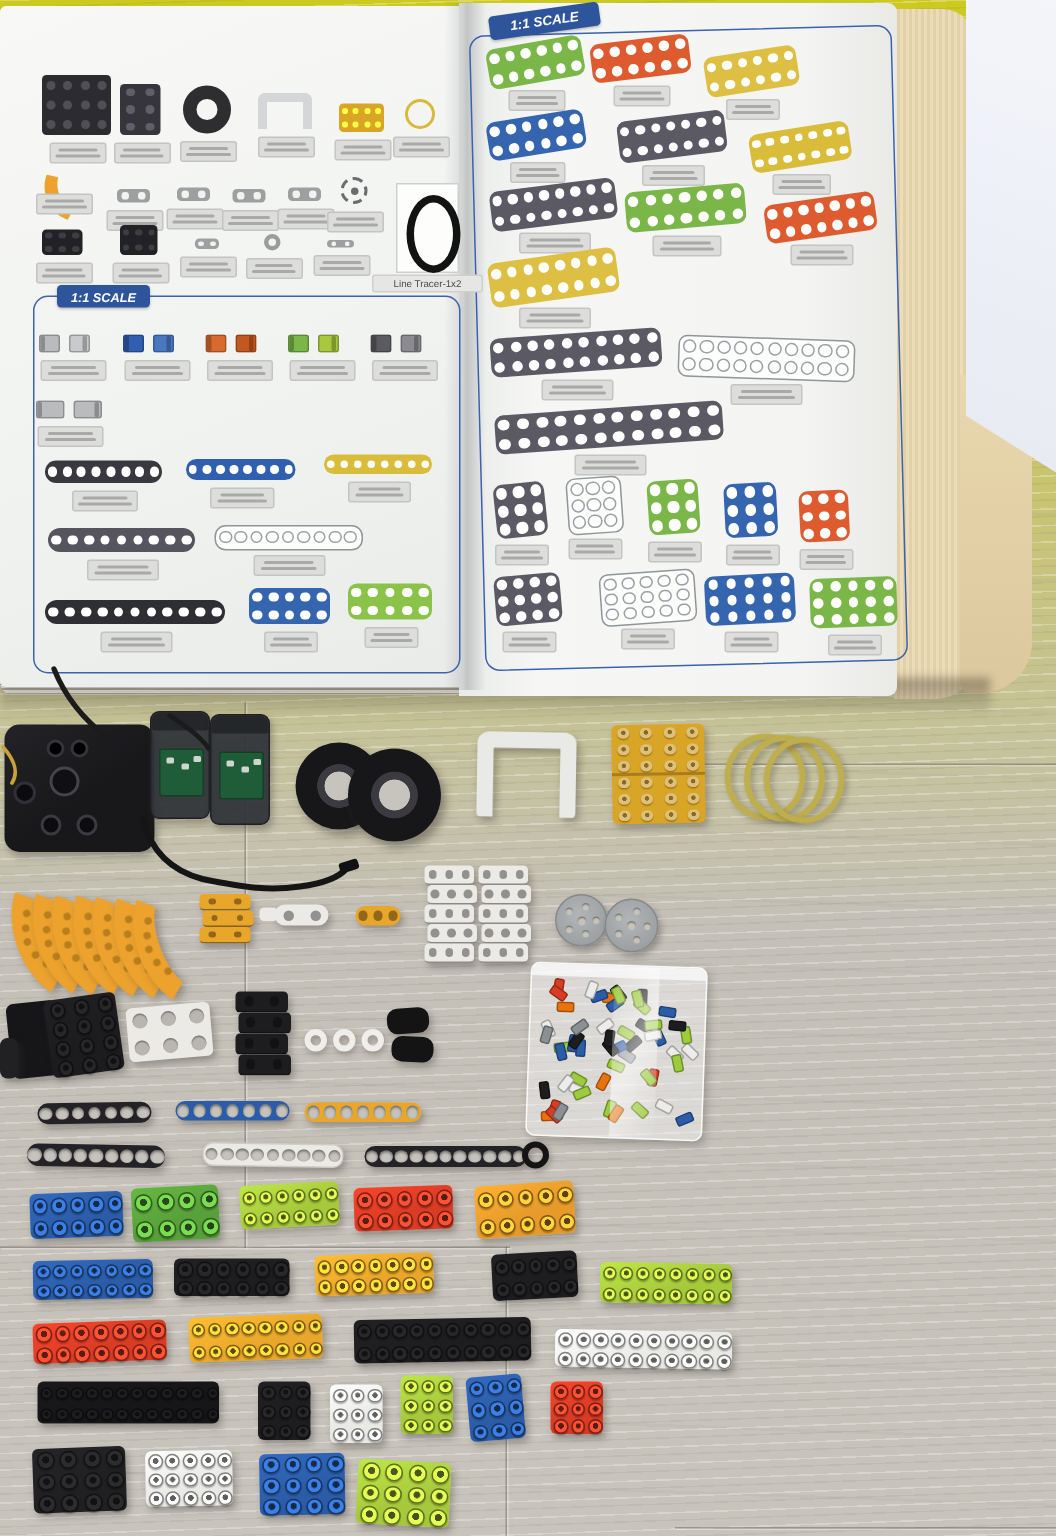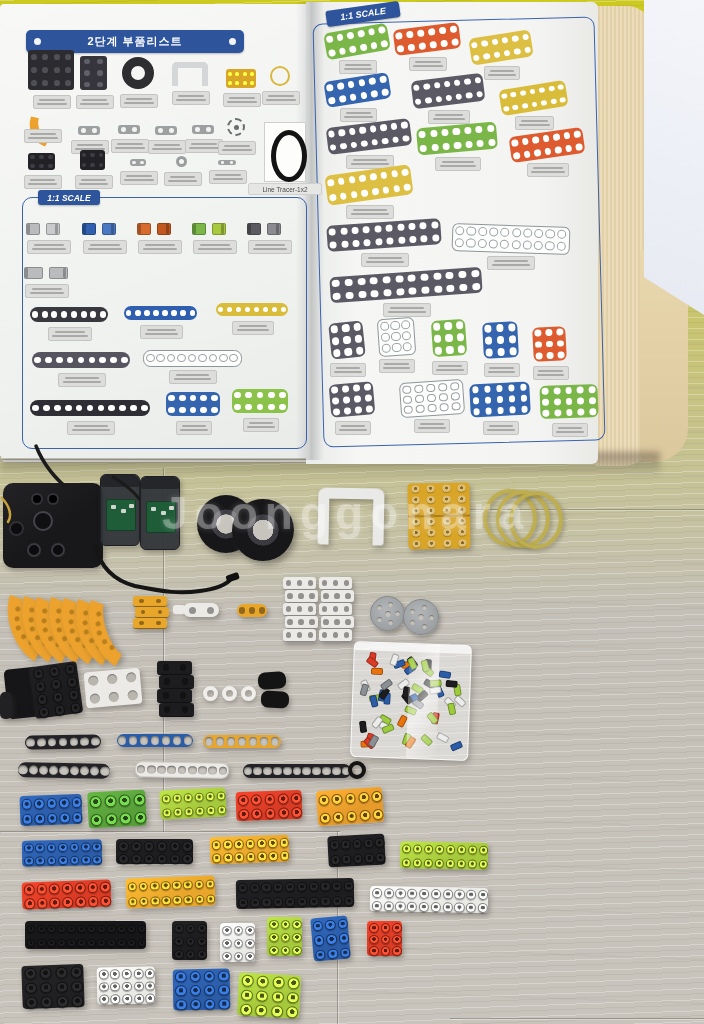--- a/index.html
+++ b/index.html
@@ -64,21 +64,20 @@
     <div id="cream-a"></div>
     <div id="cream-b"></div>
     <div id="white-sheet"></div>
     <div id="page-stack"></div>
     <div id="book-shadow"></div>
     <div id="left-page"></div>
     <div id="right-page"></div>
     <div id="spine"></div>
     <div id="lp-box"></div>
     <div id="rp-box"></div>
-    <div class="banner" id="lp-header">2단계 부품리스트</div>
     <div class="banner" id="lp-scale-banner">1:1 SCALE</div>
     <div class="banner" id="rp-scale-banner">1:1 SCALE</div>
     <div id="tracer-box">
       <div id="tracer-ring"></div>
     </div>
     <div id="tracer-label">Line Tracer-1x2</div>
     <div id="book-items">
         <div class="plate" style="left: 30px; top: 307px; width: 78px; height: 15px; background: rgb(56, 56, 62); border-radius: 7.5px;">
           <div class="hole" style="width: 6.045px; height: 6.045px; left: 1.8525px; top: 4.4775px; background: rgb(255, 255, 255);"></div>
           <div class="hole" style="width: 6.045px; height: 6.045px; left: 11.6025px; top: 4.4775px; background: rgb(255, 255, 255);"></div>
@@ -1577,19 +1576,18 @@
     </div>
 
   <svg id="wires" width="704" height="1024">
     <path d="M36,446 C44,466 56,480 72,492" stroke="#1b1b1b" stroke-width="3.5" fill="none" stroke-linecap="round"></path>
     <path d="M95,546 C100,565 112,580 135,586 C165,592 180,594 200,591 C215,589 226,585 231,579" stroke="#151515" stroke-width="4" fill="none" stroke-linecap="round"></path>
     <path d="M113,477 C124,484 134,491 139,499" stroke="#1b1b1b" stroke-width="3" fill="none" stroke-linecap="round"></path>
     <path d="M2,498 C9,506 13,514 8,522" stroke="#c8a23c" stroke-width="2.5" fill="none" stroke-linecap="round"></path>
     <rect x="226" y="574" width="13" height="7" rx="2" fill="#111" transform="rotate(-18 232 577)"></rect>
   </svg>
 
-  <div id="watermark">Joonggonara</div>
 <div class="seam" style="left: 163px; top: 468px; width: 1px; height: 364px;"></div>
     <div class="seam" style="left: 0px; top: 831px; width: 340px; height: 1px;"></div>
     <div class="seam" style="left: 337px; top: 831px; width: 1px; height: 193px;"></div>
     <div class="seam" style="left: 420px; top: 509px; width: 284px; height: 1px;"></div>
     <div class="seam" style="left: 450px; top: 1018px; width: 254px; height: 1px;"></div>
   </div>
 
 </body></html>

